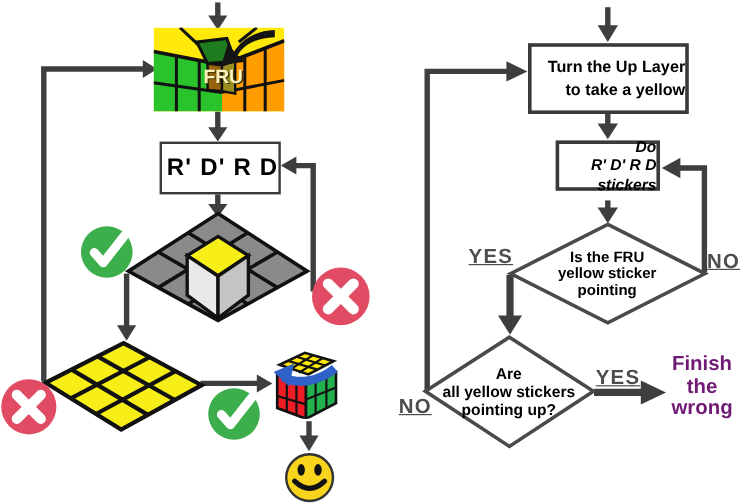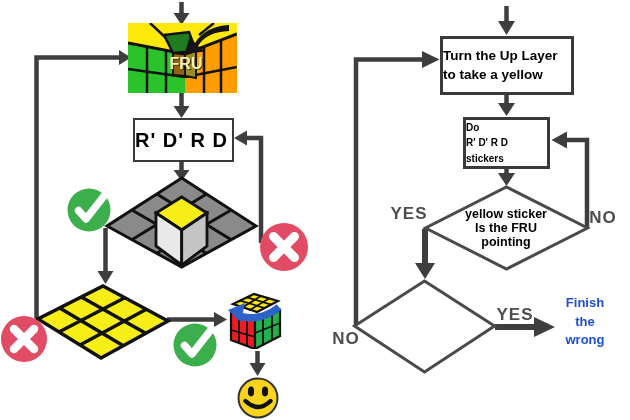--- a/index.html
+++ b/index.html
@@ -1,33 +1,33 @@
 <!DOCTYPE html>
 <html><head>
 <meta charset="utf-8">
 <style>
   html,body{margin:0;padding:0;background:#fff;}
   .stage{position:relative;width:630px;height:420px;background:#ffffff;overflow:hidden;
          font-family:"Liberation Sans",sans-serif;}
   .abs{position:absolute;}
   .fcbox{position:absolute;background:#fff;border:3px solid #3a3a3a;display:flex;
-         flex-direction:column;align-items:flex-start;justify-content:center;
+         flex-direction:column;align-items:flex-end;justify-content:center;
          text-align:center;font-weight:bold;color:#000;box-sizing:border-box;}
   .algo-left{left:133px;top:118px;width:101px;height:44px;border-width:2.5px;
              font-size:20px;letter-spacing:1px;}
   .box-turn{left:440px;top:36px;width:134px;height:59px;font-size:13.5px;line-height:18.5px;}
-  .box-algo{left:463px;top:117px;width:87px;height:52px;font-size:10px;line-height:15.5px;}
+  .box-algo{left:463px;top:117px;width:87px;height:42px;font-size:13px;line-height:15.5px;font-style:italic;}
   .dtext{position:absolute;transform:translate(-50%,-50%);text-align:center;
          font-weight:bold;color:#000;}
   .d1text{left:506px;top:228px;font-size:12.5px;line-height:14px;}
   .d2text{left:424px;top:326px;font-size:13px;line-height:15px;}
   .branch{position:absolute;transform:translate(-50%,-50%);font-weight:bold;
-          font-size:17px;color:#4d4d4d;letter-spacing:1px;}
+          font-size:17px;color:#4d4d4d;letter-spacing:1px;text-decoration:underline;}
   .finish{position:absolute;transform:translate(-50%,-50%);left:585px;top:322px;
-          font-weight:bold;font-size:13px;line-height:18.5px;color:#1d4ed8;text-align:center;}
+          font-weight:bold;font-size:17px;line-height:18.5px;color:#701a75;text-align:center;}
   .line-svg{position:absolute;left:0;top:0;}
   span{display:block;}
 </style>
 </head>
 <body>
 
 <div class="stage">
 
   <svg class="line-svg" width="630" height="420" viewBox="0 0 630 420">
     <g stroke="#3e3e3e" stroke-width="4.5" fill="none">
@@ -180,25 +180,30 @@
     <span>to take a yellow</span>
   </div>
 
   <div class="fcbox box-algo">
     <span>Do</span>
     <span>R' D' R D</span>
     <span>stickers</span>
   </div>
 
   <div class="dtext d1text">
+    <span>Is the FRU</span>
     <span>yellow sticker</span>
-    <span>Is the FRU</span>
     <span>pointing</span>
   </div>
 
+  <div class="dtext d2text">
+    <span>Are</span>
+    <span>all yellow stickers</span>
+    <span>pointing up?</span>
+  </div>
 
   <div class="branch" style="left:409px;top:214px;">YES</div>
   <div class="branch" style="left:603px;top:218px;">NO</div>
   <div class="branch" style="left:346px;top:339px;">NO</div>
   <div class="branch" style="left:515px;top:315px;">YES</div>
 
   <div class="finish">
     <span>Finish</span>
     <span>the wrong</span>
   </div>

